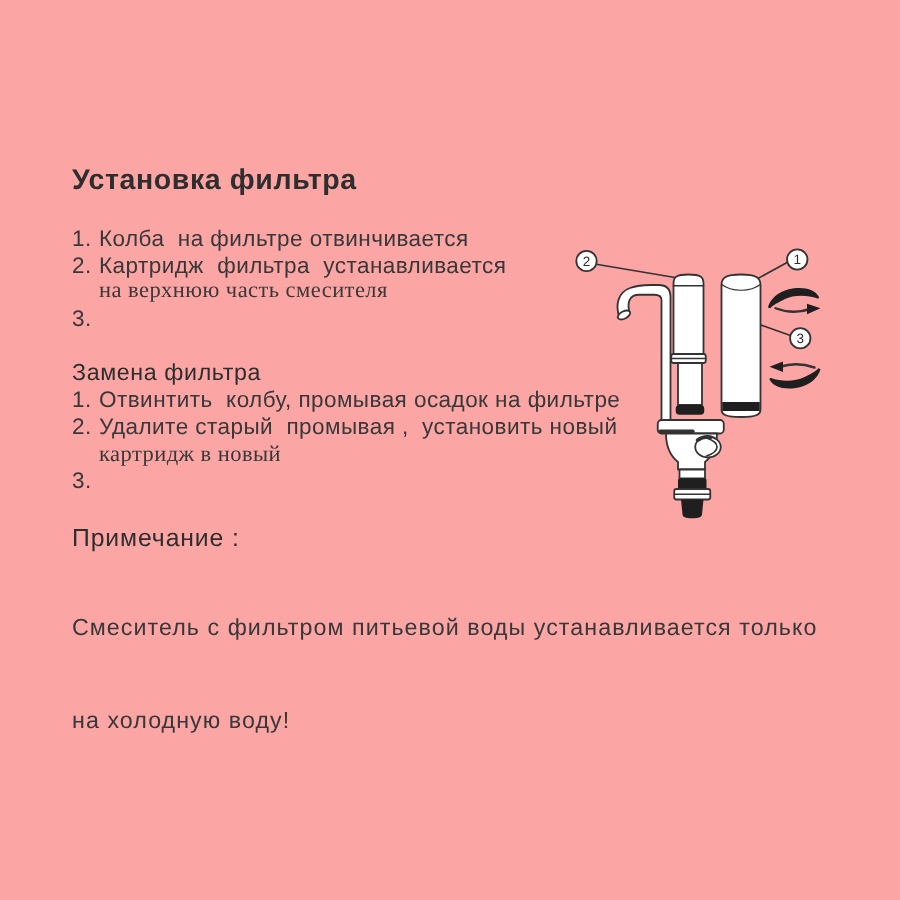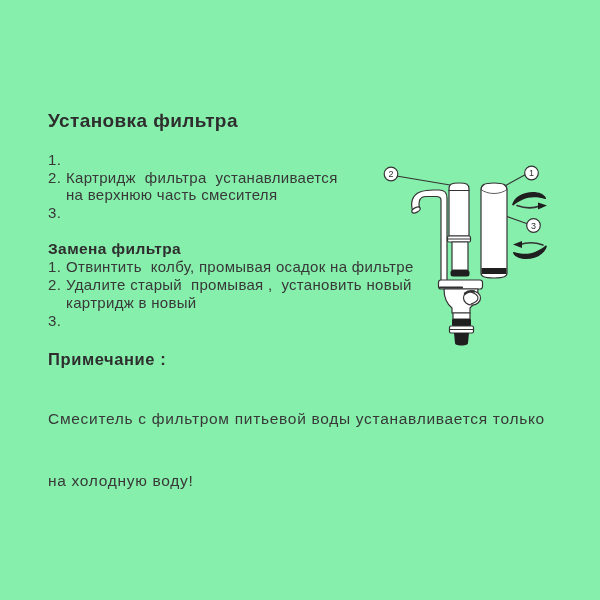--- a/index.html
+++ b/index.html
@@ -1,50 +1,50 @@
 <!DOCTYPE html>
 <html><head>
 <meta charset="utf-8">
 <style>
   html,body{margin:0;padding:0;}
   body{
     width:600px;height:600px;background:#ffffff;
     font-family:"Liberation Sans","DejaVu Sans",sans-serif;color:#333333;
   }
-  #canvas{position:relative;width:600px;height:600px;background:#86efac;overflow:hidden;}
+  #canvas{position:relative;width:600px;height:600px;background:#fca5a5;overflow:hidden;}
   .abs{position:absolute;}
   .title{left:48px;top:110px;font-size:19px;font-weight:700;letter-spacing:.4px;color:#2e2e2e;}
-  .h2{font-weight:700;font-size:15.5px;letter-spacing:.4px;color:#2e2e2e;}
+  .h2{font-weight:400;font-size:15.5px;letter-spacing:.4px;color:#2e2e2e;}
   .replace-h{left:48px;top:240px;}
   .note-h{left:48px;top:350px;font-size:16.5px;letter-spacing:.6px;}
   .list{font-size:15px;letter-spacing:.3px;color:#383838;}
   .install{left:48px;top:151px;}
   .replace{left:48px;top:258px;}
   .install .line{line-height:17.5px;}
   .replace .line{line-height:18px;}
   .line{display:flex;white-space:pre;}
   .num{flex:none;width:18px;}
-  .cont{padding-left:18px;}
+  .cont{padding-left:18px;font-family:Liberation Serif, serif;}
   .note{left:48px;top:368px;font-size:15.5px;line-height:20.5px;letter-spacing:.7px;white-space:pre;color:#383838;}
   .diagram{left:380px;top:145px;}
   svg .ln{stroke:#333333;stroke-width:1.1;fill:none;stroke-linecap:round;}
   svg .wh{stroke:#333333;stroke-width:1.2;fill:#ffffff;stroke-linejoin:round;}
   svg .dk{fill:#1f1f1f;stroke:none;}
   svg .callout-txt{font-size:9px;fill:#2e2e2e;}
 </style>
 </head>
 <body>
 
 <div id="canvas">
 
   <div class="abs title">Установка фильтра</div>
 
   <div class="abs list install">
     <div class="line">
-      <span class="num">1.</span>
+      <span class="num">1.</span><span>Колба  на фильтре отвинчивается</span>
     </div>
     <div class="line">
       <span class="num">2.</span><span>Картридж  фильтра  устанавливается</span>
     </div>
     <div class="line cont">
       <span>на верхнюю часть смесителя</span>
     </div>
     <div class="line">
       <span class="num">3.</span>
     </div>

